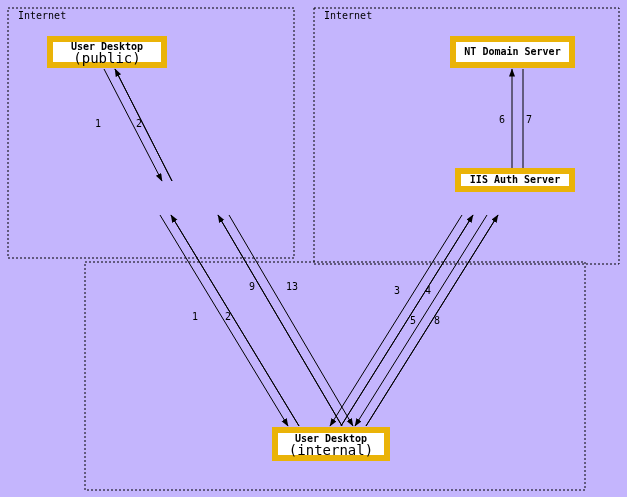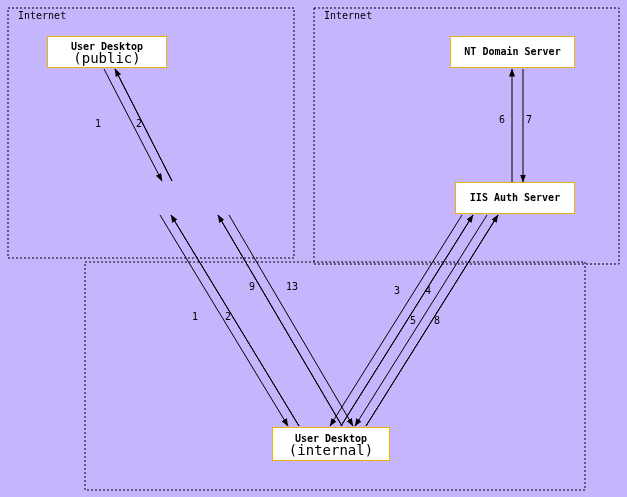--- a/index.html
+++ b/index.html
@@ -26,21 +26,21 @@
   }
   .zone-label {
     position: absolute;
     font-family: "DejaVu Sans Mono", monospace;
     font-size: 10px;
     color: #000;
     white-space: nowrap;
   }
   .node-box {
     position: absolute;
-    border: 1px solid #eab308;
+    border: 6px solid #eab308;
     background: #ffffff;
     box-sizing: border-box;
     display: flex;
     flex-direction: column;
     align-items: center;
     justify-content: center;
     text-align: center;
   }
   .node-title {
     font-family: "DejaVu Sans Mono", monospace;
@@ -111,21 +111,21 @@
   <div class="node-box" style="left:47px; top:36px; width:120px; height:32px;">
     <div class="node-title">User Desktop</div>
     <div class="node-sub">(public)</div>
   </div>
 
 
   <div class="node-box" style="left:450px; top:36px; width:125px; height:32px;">
     <div class="node-title">NT Domain Server</div>
   </div>
 
-  <div class="node-box" style="left:455px; top:182px; width:120px; height:32px;justify-content:center;">
+  <div class="node-box" style="left:455px; top:168px; width:120px; height:24px;justify-content:center;">
     <div class="node-title">IIS Auth Server</div>
   </div>
 
   <div class="node-box" style="left:272px; top:427px; width:118px; height:34px;">
     <div class="node-title">User Desktop</div>
     <div class="node-sub">(internal)</div>
   </div>
 
   <div class="edge-label" style="left:95px; top:118px;">1</div>
   <div class="edge-label" style="left:136px; top:118px;">2</div>

